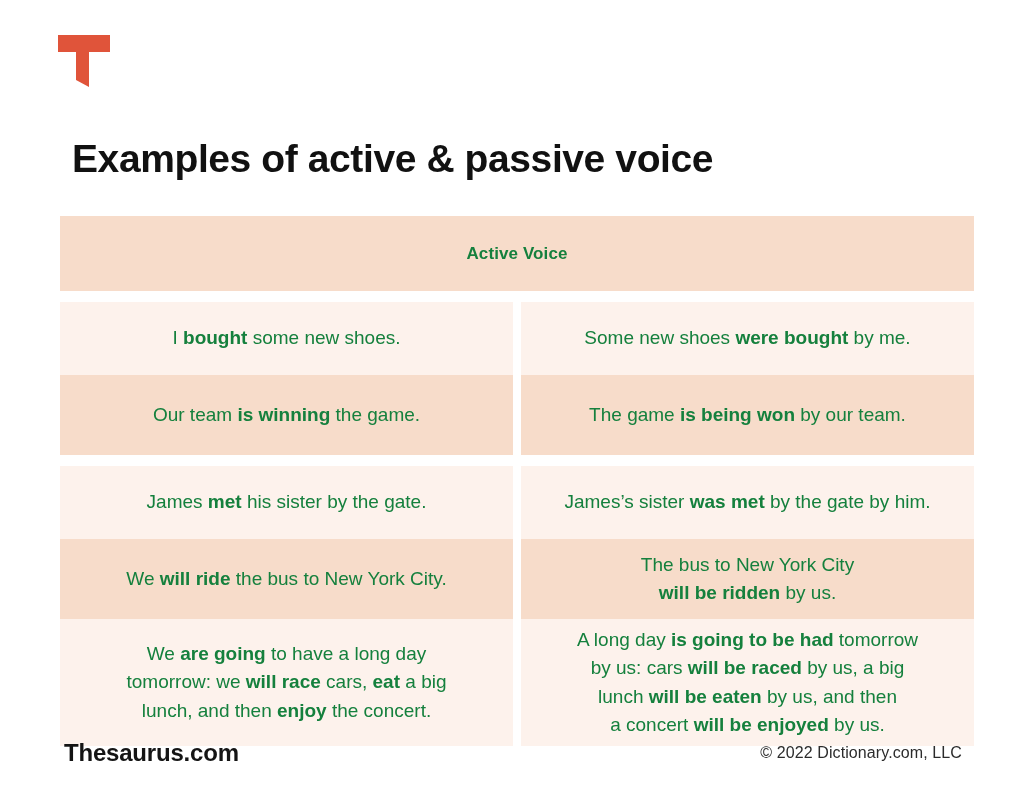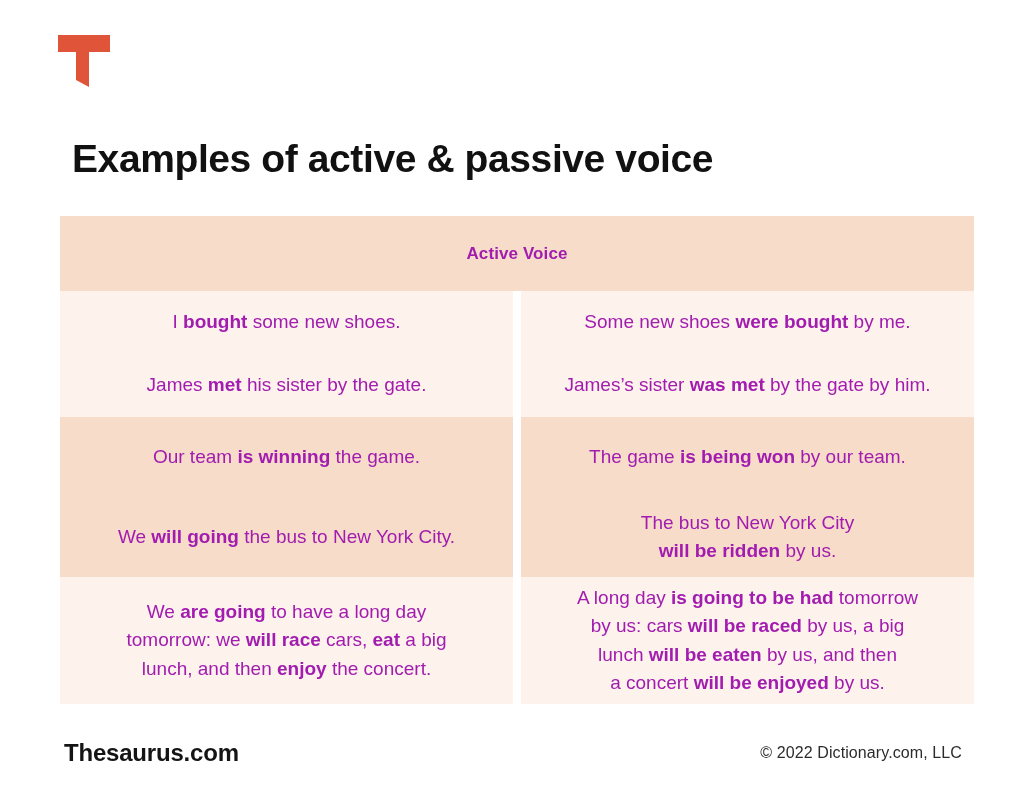--- a/index.html
+++ b/index.html
@@ -61,21 +61,21 @@
     column-gap: 8px;
   }
 
   .cell {
     flex: 1 1 0;
     display: flex;
     align-items: center;
     justify-content: center;
     text-align: center;
     padding: 0 18px;
-    color: #a21caf;
+    color: #15803d;
   }
 
   
   .tint-dark .cell { background: #f7dcca; }
   .tint-light .cell { background: #fdf2ec; }
 
   
   .row-header { }
   .row-header .cell {
     height: 75px;
@@ -84,21 +84,21 @@
     letter-spacing: 0.1px;
   }
 
   
   .row-body .cell {
     font-size: 19px;
     font-weight: 400;
     line-height: 1.5;
   }
 
-  .h73 .cell { height: 63px; }
+  .h73 .cell { height: 73px; margin-top: 11px; }
   .h80 .cell { height: 80px; }
   .h127 .cell { height: 127px; }
 
   .cell b, .cell strong {
     font-weight: 700;
   }
 
   .cell .txt { display: block; }
 
   
@@ -146,41 +146,41 @@
 
     <div class="row row-body tint-light h73">
       <div class="cell">
         <span class="txt">I <b>bought</b> some new shoes.</span>
       </div>
       <div class="cell">
         <span class="txt">Some new shoes <b>were bought</b> by me.</span>
       </div>
     </div>
 
+    <div class="row row-body tint-dark h80">
+      <div class="cell">
+        <span class="txt">Our team <b>is winning</b> the game.</span>
+      </div>
+      <div class="cell">
+        <span class="txt">The game <b>is being won</b> by our team.</span>
+      </div>
+    </div>
+
     <div class="row row-body tint-light h73">
       <div class="cell">
         <span class="txt">James <b>met</b> his sister by the gate.</span>
       </div>
       <div class="cell">
         <span class="txt">James’s sister <b>was met</b> by the gate by him.</span>
       </div>
     </div>
 
     <div class="row row-body tint-dark h80">
       <div class="cell">
-        <span class="txt">Our team <b>is winning</b> the game.</span>
-      </div>
-      <div class="cell">
-        <span class="txt">The game <b>is being won</b> by our team.</span>
-      </div>
-    </div>
-
-    <div class="row row-body tint-dark h80">
-      <div class="cell">
-        <span class="txt">We <b>will going</b> the bus to New York City.</span>
+        <span class="txt">We <b>will ride</b> the bus to New York City.</span>
       </div>
       <div class="cell">
         <span class="txt">The bus to New York City<br><b>will be ridden</b> by us.</span>
       </div>
     </div>
 
     <div class="row row-body tint-light h127">
       <div class="cell">
         <span class="txt">We <b>are going</b> to have a long day<br>tomorrow: we <b>will race</b> cars, <b>eat</b> a big<br>lunch, and then <b>enjoy</b> the concert.</span>
       </div>

